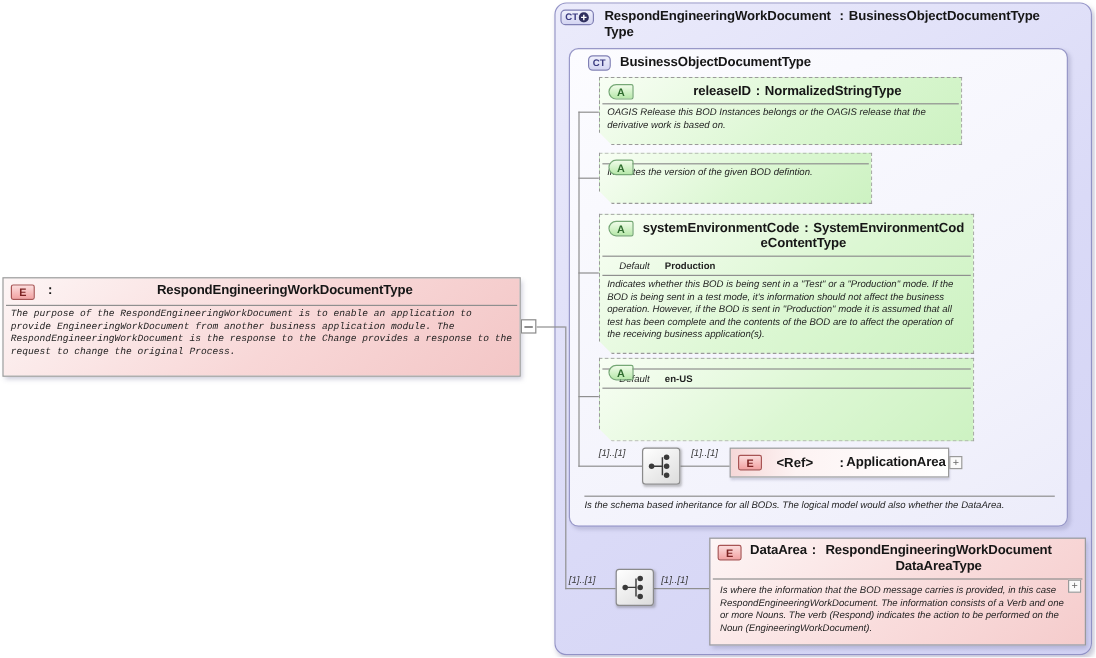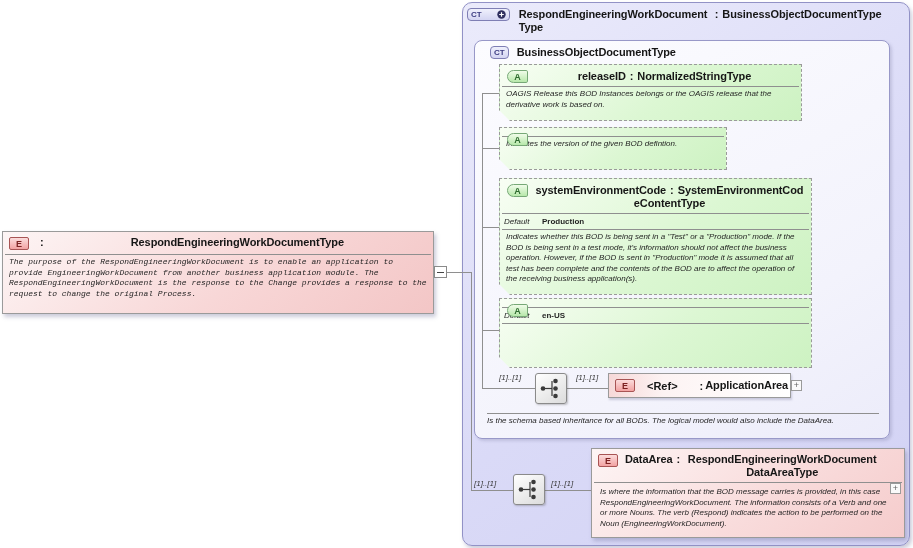--- a/index.html
+++ b/index.html
@@ -16,21 +16,21 @@
   .grow{flex:1;}
 
   
   .badge{display:inline-flex;align-items:center;justify-content:center;box-sizing:border-box;
          font-weight:bold;flex:none;}
   .badge-e{width:20px;height:13px;border:1px solid #a85454;border-radius:2px;
            background:linear-gradient(#fbdcdc,#f2a2a2);color:#7c2222;font-size:9px;}
   .badge-a{width:21px;height:13px;border:1px solid #76a876;border-radius:7px 2px 2px 7px;
            background:linear-gradient(#f0fce9,#b7e8aa);color:#2e6b2e;font-size:9px;}
   .badge-ct{height:13px;padding:0 3px;border:1px solid #7f7fb4;border-radius:4px;
-            background:linear-gradient(#eff0fc,#d4d5f2);color:#3b3b80;font-size:8px;gap:15px;}
+            background:linear-gradient(#eff0fc,#d4d5f2);color:#3b3b80;font-size:8px;gap:0;}
 
   
   .ln{position:absolute;background:#8f8f8f;}
 
   
   .root-el{left:2px;top:231px;width:432px;height:83px;border:1px solid #9a9a9a;
            background:linear-gradient(140deg,#fdf5f5 0%,#f8d7d7 55%,#f3c6c6 100%);}
   .el-hdr{display:flex;align-items:flex-start;padding:4px 6px 2px 6px;}
   .el-hdr .badge{margin-right:7px;margin-top:1px;}
   .root-el .name-col{width:188px;}
@@ -56,21 +56,21 @@
   .inner-annot{position:absolute;left:12px;top:372px;width:392px;border-top:1px solid #8f8f8f;padding-top:2px;}
 
   
   .attr{border:1px dashed #9a9a9a;
         background:linear-gradient(140deg,#f8fef4 0%,#dcf7d3 55%,#cdf2c2 100%);
         clip-path:polygon(0 0,100% 0,100% 100%,11px 100%,0 calc(100% - 11px));}
   .attr-hdr{position:relative;padding:5px 6px 3px 34px;}
   .attr-hdr .badge{position:absolute;left:7px;top:5px;}
   .attr-title{display:block;}
   .attr .sep{border-top:1px solid #8f8f8f;margin:0 2px;}
-  .dflt{display:flex;align-items:center;padding:2px 4px;height:11px;}
+  .dflt{display:flex;align-items:center;padding:2px 16px;height:11px;}
   .dflt-label{font-style:italic;font-size:8px;color:#1f1f1f;width:38px;}
   .dflt-val{font-weight:bold;font-size:8px;color:#1f1f1f;}
   .attr .annot{padding:2px 6px 3px 6px;}
 
   .attr-release{left:499px;top:64px;width:303px;height:57px;}
   .attr-version{left:499px;top:127px;width:228px;height:43px;}
   .attr-sysenv{left:499px;top:178px;width:313px;height:117px;}
   .attr-lang{left:499px;top:298px;width:313px;height:70px;}
 
   
@@ -122,21 +122,21 @@
     </div>
   </div>
 
   <div class="box inner-ct">
     <div class="inner-hdr">
       <span class="badge badge-ct">
         <span>CT</span>
       </span>
       <span class="title">BusinessObjectDocumentType</span>
     </div>
-    <div class="inner-annot annot">Is the schema based inheritance for all BODs. The logical model would also include the DataArea.</div>
+    <div class="inner-annot annot">Is the schema based inheritance for all BODs. The logical model would also whether the DataArea.</div>
   </div>
 
   <div class="ln" style="left:447px;top:272px;width:24px;height:1px;"></div>
   <div class="ln" style="left:471px;top:272px;width:1px;height:219px;"></div>
   <div class="ln" style="left:471px;top:490px;width:42px;height:1px;"></div>
   <div class="ln" style="left:545px;top:490px;width:46px;height:1px;"></div>
   <div class="ln" style="left:482px;top:93px;width:1px;height:296px;"></div>
   <div class="ln" style="left:482px;top:93px;width:17px;height:1px;"></div>
   <div class="ln" style="left:482px;top:148px;width:17px;height:1px;"></div>
   <div class="ln" style="left:482px;top:227px;width:17px;height:1px;"></div>

